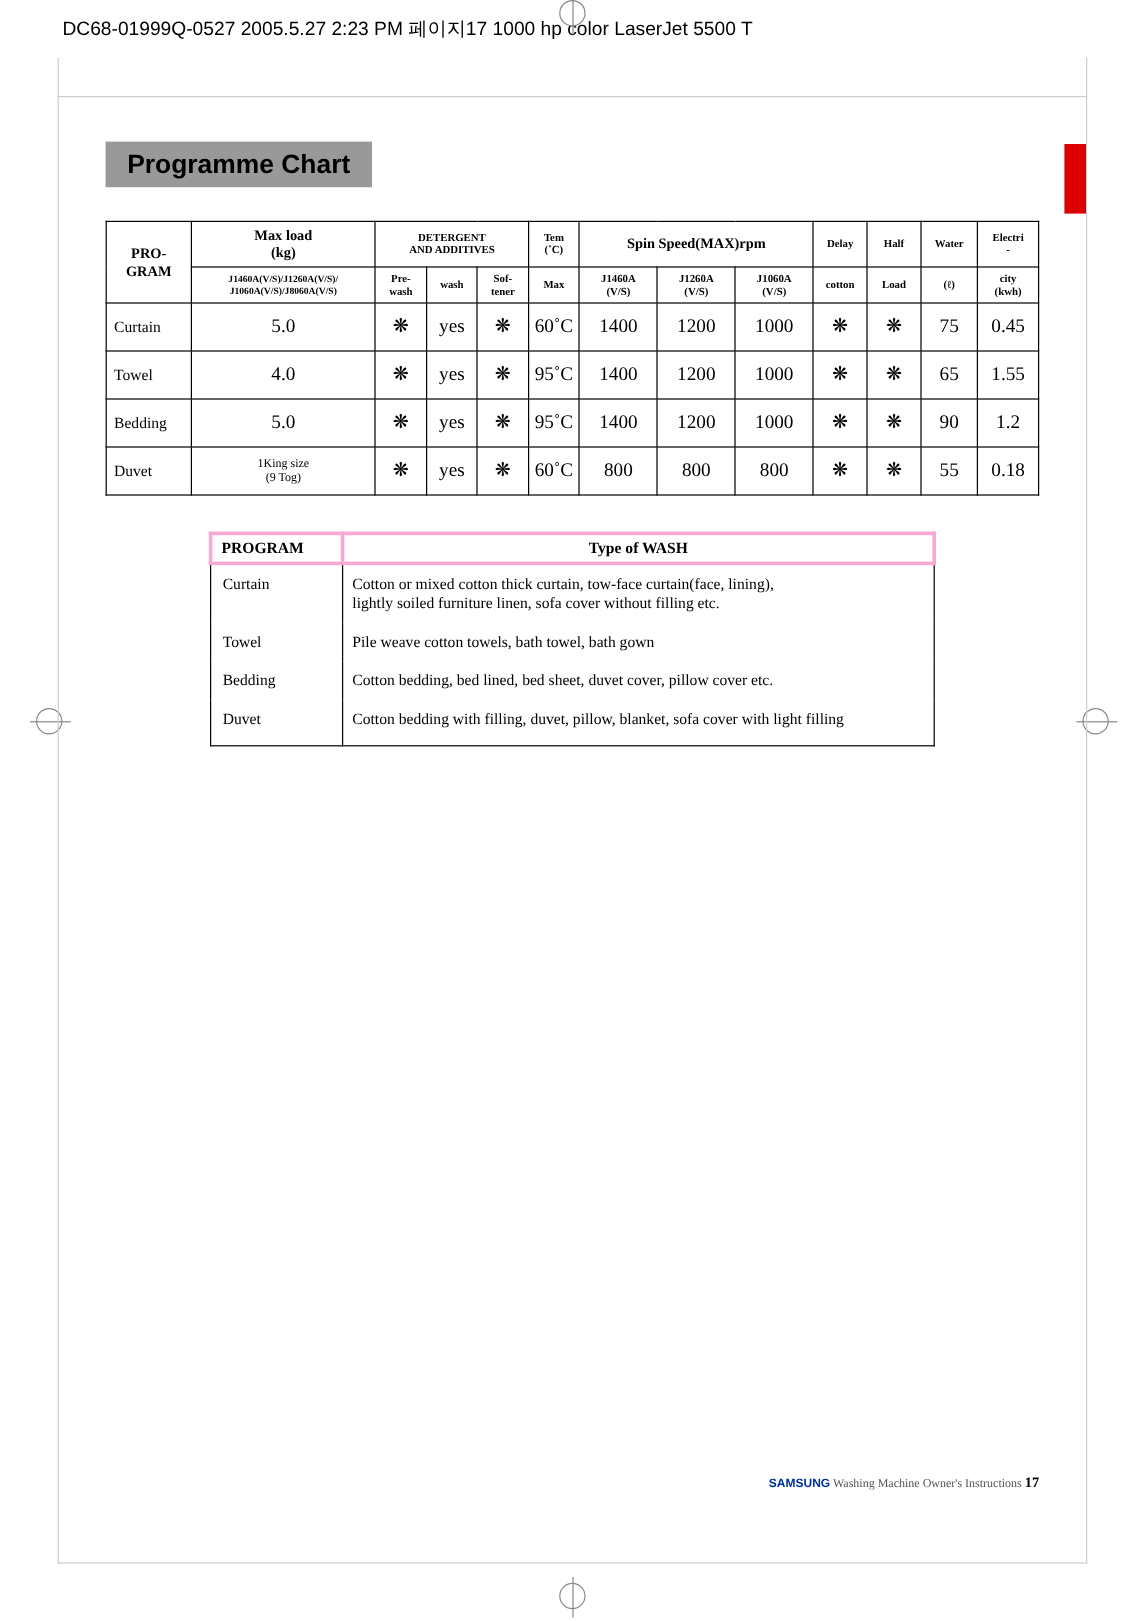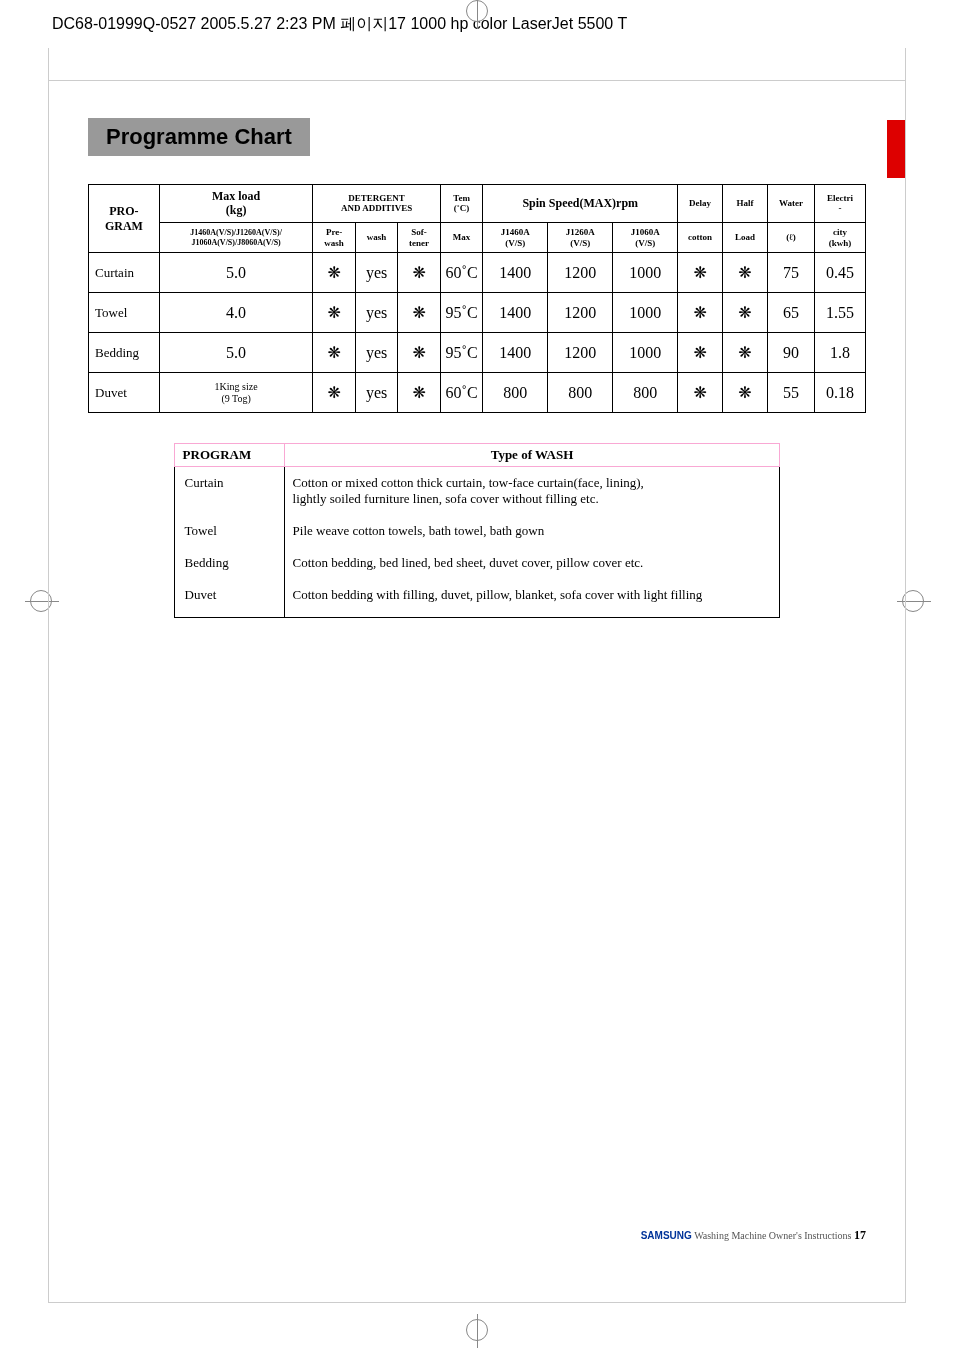--- a/index.html
+++ b/index.html
@@ -123,21 +123,21 @@
     .prog-table .smaller { font-size: 8px; }
     .prog-table td.rowlabel { text-align: left; padding-left: 6px; font-size: 13px; }
     .prog-table td.dataval { font-size: 16px; }
     .wash-table {
       margin: 30px auto 0;
       width: 78%;
       border-collapse: collapse;
       font-size: 13px;
     }
     .wash-table th {
-      border: 1px solid #f9a8d4;
+      border: 3px solid #f9a8d4;
       padding: 3px 8px;
       font-weight: bold;
     }
     .wash-table th:first-child { text-align: left; width: 110px; }
     .wash-table th:last-child { text-align: center; }
     .wash-table td {
       border-left: 1px solid #000;
       border-right: 1px solid #000;
       padding: 8px 8px;
       vertical-align: top;
@@ -271,21 +271,21 @@
           <td class="dataval" style="height: 40px;">❋</td>
           <td class="dataval" style="height: 40px;">yes</td>
           <td class="dataval" style="height: 40px;">❋</td>
           <td class="dataval" style="height: 40px;">95˚C</td>
           <td class="dataval" style="height: 40px;">1400</td>
           <td class="dataval" style="height: 40px;">1200</td>
           <td class="dataval" style="height: 40px;">1000</td>
           <td class="dataval" style="height: 40px;">❋</td>
           <td class="dataval" style="height: 40px;">❋</td>
           <td class="dataval" style="height: 40px;">90</td>
-          <td class="dataval" style="height: 40px;">1.8</td>
+          <td class="dataval" style="height: 40px;">1.2</td>
         </tr>
         <tr>
           <td class="rowlabel" style="height: 40px;">Duvet</td>
           <td class="dataval" style="white-space: pre-line; font-size: 10px; text-align: center; height: 40px;">1King size
 (9 Tog)</td>
           <td class="dataval" style="height: 40px;">❋</td>
           <td class="dataval" style="height: 40px;">yes</td>
           <td class="dataval" style="height: 40px;">❋</td>
           <td class="dataval" style="height: 40px;">60˚C</td>
           <td class="dataval" style="height: 40px;">800</td>

